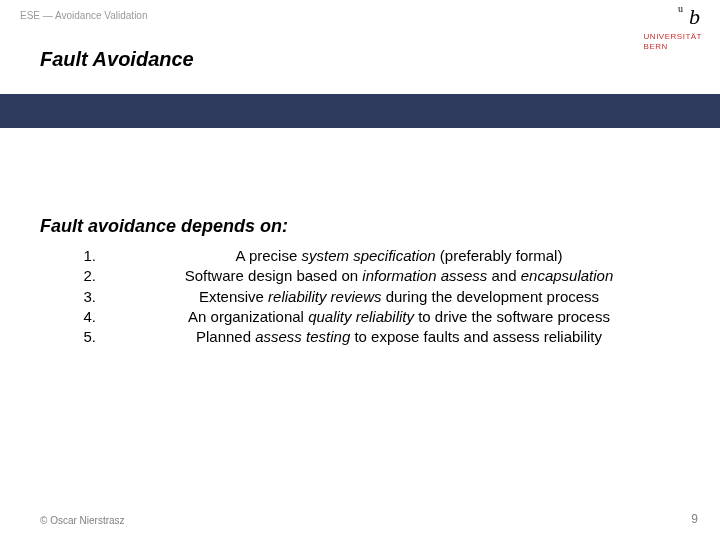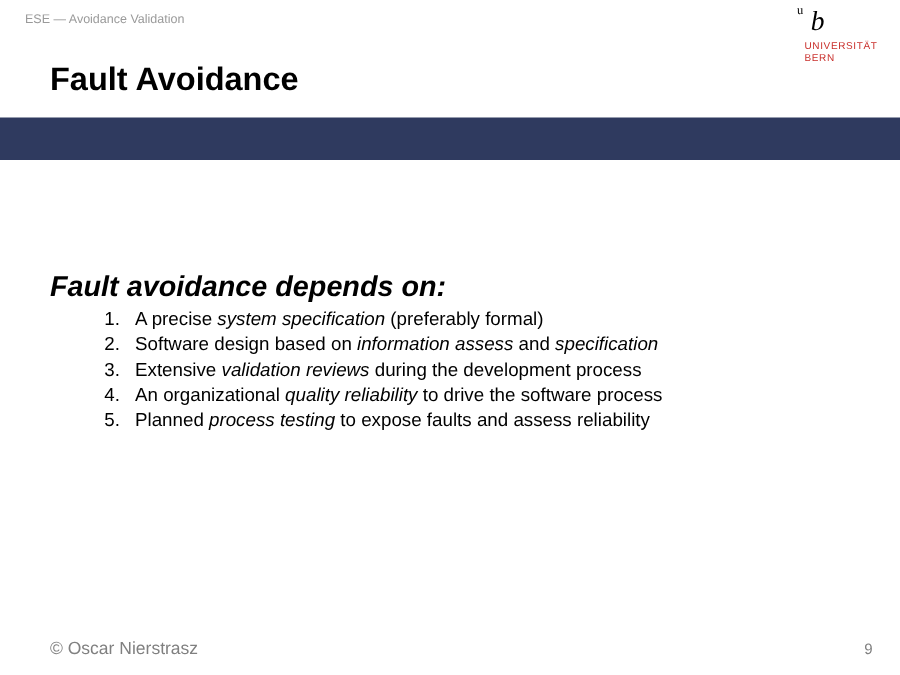--- a/index.html
+++ b/index.html
@@ -26,21 +26,21 @@
     right: 18px;
     text-align: left;
     line-height: 1;
   }
   .logo-b {
     font-family: Georgia, 'Times New Roman', serif;
     font-style: italic;
     font-size: 22px;
     color: #000;
     display: block;
-    text-align: left;
+    text-align: right;
     margin-right: 2px;
   }
   .logo-b sup {
     font-style: normal;
     font-size: 10px;
     vertical-align: top;
     position: relative;
     top: -2px;
     left: -6px;
   }
@@ -49,37 +49,38 @@
     font-size: 8px;
     letter-spacing: 0.5px;
     display: block;
     margin-top: 4px;
     line-height: 1.2;
   }
   .title {
     position: absolute;
     top: 48px;
     left: 40px;
-    font-size: 26px;
+    font-size: 20px;
     font-weight: bold;
     color: #000;
+    font-style: italic;
   }
   .band {
     position: absolute;
     top: 94px;
     left: 0;
     width: 720px;
     height: 34px;
     background: #2f3a5f;
   }
   .subhead {
     position: absolute;
     top: 216px;
     left: 40px;
-    font-size: 23px;
+    font-size: 18px;
     font-weight: bold;
     font-style: italic;
   }
   .list {
     position: absolute;
     top: 246px;
     left: 72px;
     right: 30px;
     font-size: 15px;
     line-height: 1.35;
@@ -89,29 +90,30 @@
     align-items: flex-start;
   }
   .num {
     width: 24px;
     flex: 0 0 24px;
     text-align: right;
     padding-right: 12px;
   }
   .txt {
     flex: 1;
+    text-align: center;
   }
   .txt em {
     font-style: italic;
   }
   .footer-left {
     position: absolute;
     bottom: 14px;
     left: 40px;
-    font-size: 14px;
+    font-size: 10px;
     color: #808080;
   }
   .footer-right {
     position: absolute;
     bottom: 14px;
     right: 22px;
     font-size: 12px;
     color: #808080;
   }
 </style>
@@ -135,30 +137,30 @@
 
 <div class="subhead">Fault avoidance depends on:</div>
 
 <div class="list">
   <div class="list-row">
     <div class="num">1.</div>
     <div class="txt">A precise <em>system specification</em> (preferably formal)</div>
   </div>
   <div class="list-row">
     <div class="num">2.</div>
-    <div class="txt">Software design based on <em>information assess</em> and <em>specification</em></div>
+    <div class="txt">Software design based on <em>information assess</em> and <em>encapsulation</em></div>
   </div>
   <div class="list-row">
     <div class="num">3.</div>
-    <div class="txt">Extensive <em>validation reviews</em> during the development process</div>
+    <div class="txt">Extensive <em>reliability reviews</em> during the development process</div>
   </div>
   <div class="list-row">
     <div class="num">4.</div>
     <div class="txt">An organizational <em>quality reliability</em> to drive the software process</div>
   </div>
   <div class="list-row">
     <div class="num">5.</div>
-    <div class="txt">Planned <em>process testing</em> to expose faults and assess reliability</div>
+    <div class="txt">Planned <em>assess testing</em> to expose faults and assess reliability</div>
   </div>
 </div>
 
 <div class="footer-left">© Oscar Nierstrasz</div>
 <div class="footer-right">9</div>
 
 </body></html>

